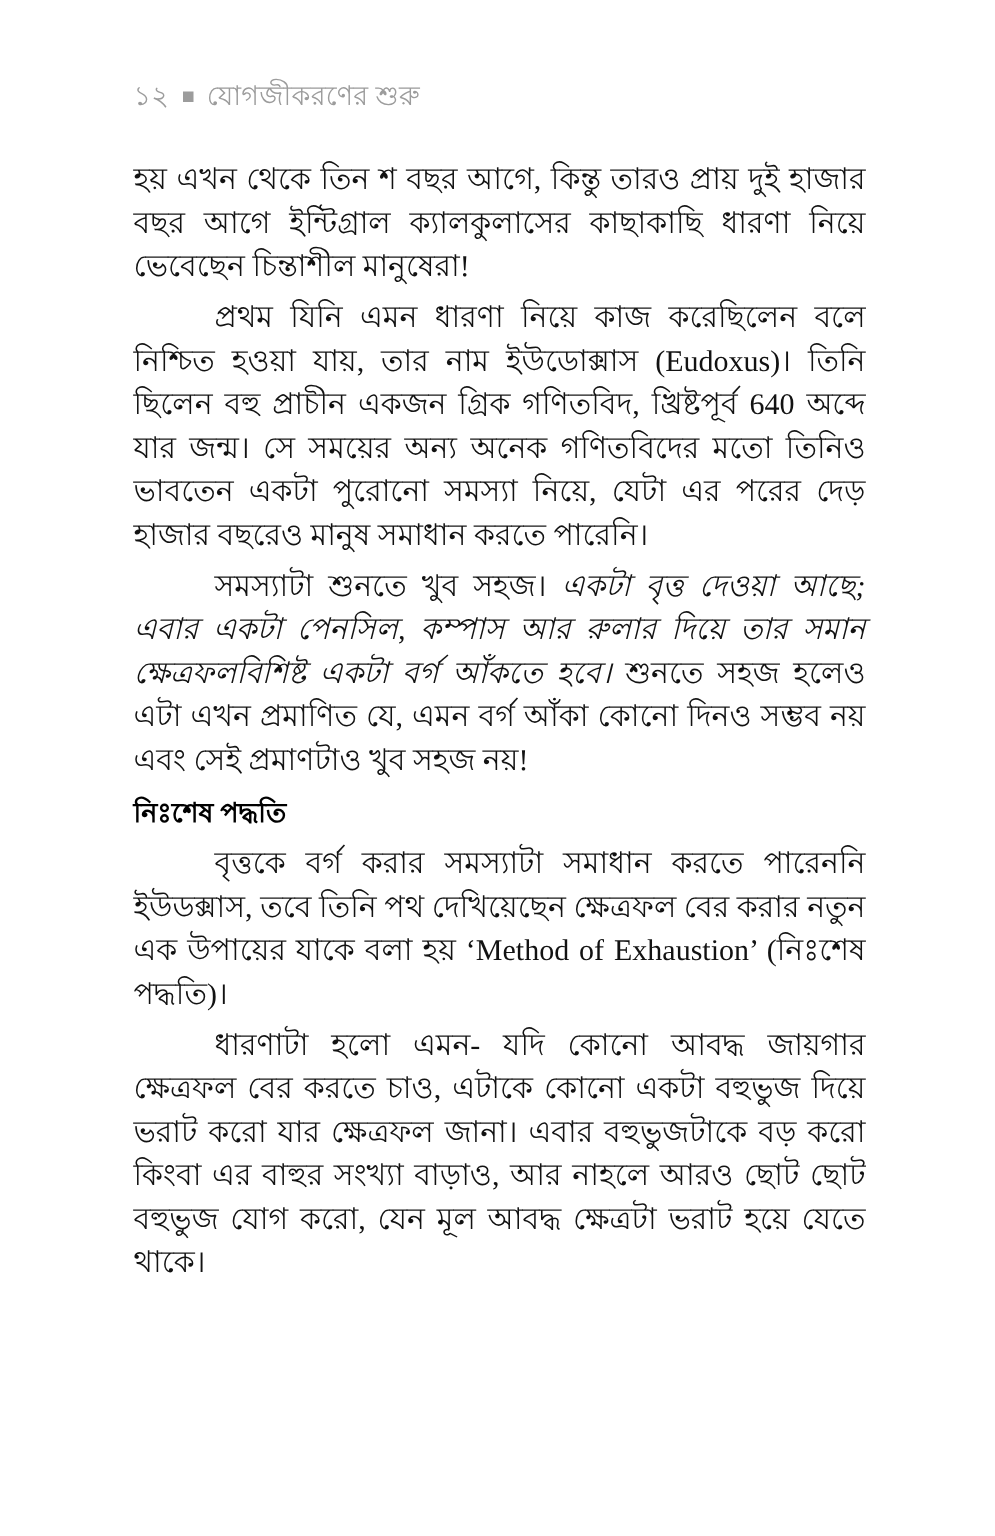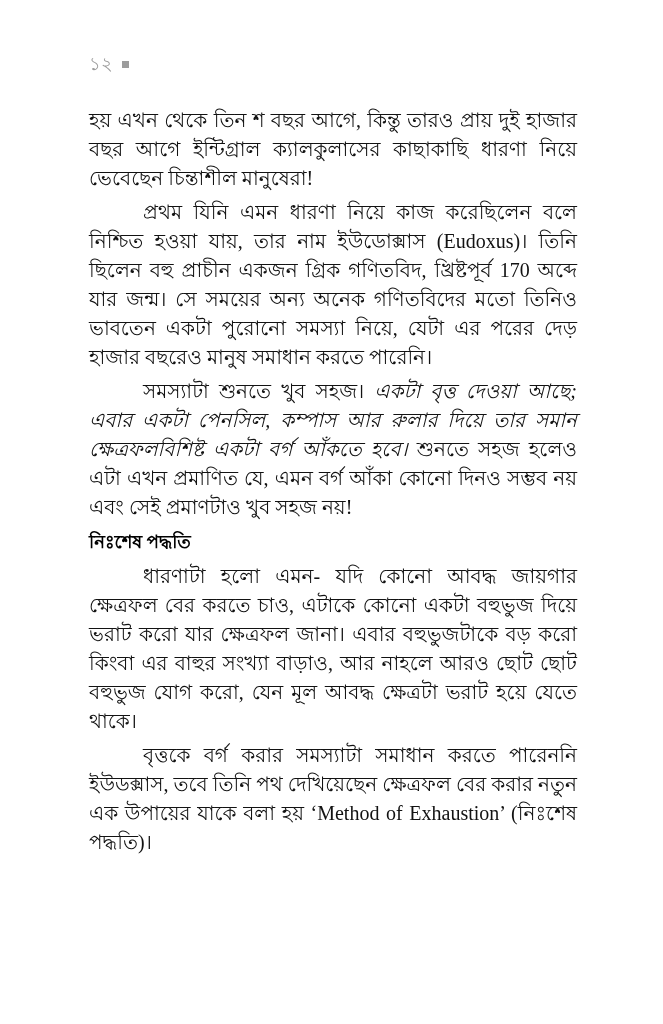--- a/index.html
+++ b/index.html
@@ -71,32 +71,33 @@
   }
 </style>
 </head>
 <body>
 
 <div class="page">
 
   <div class="running-header">
     <span>১২</span>
     <span class="sq"></span>
+    <span>যোগজীকরণের শুরু</span>
   </div>
 
   <div class="body-text">
 
     <p>হয় এখন থেকে তিন শ বছর আগে, কিন্তু তারও প্রায় দুই হাজার বছর আগে ইন্টিগ্রাল ক্যালকুলাসের কাছাকাছি ধারণা নিয়ে ভেবেছেন চিন্তাশীল মানুষেরা!</p>
 
-    <p class="indent">প্রথম যিনি এমন ধারণা নিয়ে কাজ করেছিলেন বলে নিশ্চিত হওয়া যায়, তার নাম ইউডোক্সাস (Eudoxus)। তিনি ছিলেন বহু প্রাচীন একজন গ্রিক গণিতবিদ, খ্রিষ্টপূর্ব 170 অব্দে যার জন্ম। সে সময়ের অন্য অনেক গণিতবিদের মতো তিনিও ভাবতেন একটা পুরোনো সমস্যা নিয়ে, যেটা এর পরের দেড় হাজার বছরেও মানুষ সমাধান করতে পারেনি।</p>
+    <p class="indent">প্রথম যিনি এমন ধারণা নিয়ে কাজ করেছিলেন বলে নিশ্চিত হওয়া যায়, তার নাম ইউডোক্সাস (Eudoxus)। তিনি ছিলেন বহু প্রাচীন একজন গ্রিক গণিতবিদ, খ্রিষ্টপূর্ব 640 অব্দে যার জন্ম। সে সময়ের অন্য অনেক গণিতবিদের মতো তিনিও ভাবতেন একটা পুরোনো সমস্যা নিয়ে, যেটা এর পরের দেড় হাজার বছরেও মানুষ সমাধান করতে পারেনি।</p>
 
     <p class="indent"><span>সমস্যাটা শুনতে খুব সহজ। </span><span class="italic-run">একটা বৃত্ত দেওয়া আছে; এবার একটা পেনসিল, কম্পাস আর রুলার দিয়ে তার সমান ক্ষেত্রফলবিশিষ্ট একটা বর্গ আঁকতে হবে।</span><span> শুনতে সহজ হলেও এটা এখন প্রমাণিত যে, এমন বর্গ আঁকা কোনো দিনও সম্ভব নয় এবং সেই প্রমাণটাও খুব সহজ নয়!</span></p>
 
     <p class="section-heading">নিঃশেষ পদ্ধতি</p>
 
+    <p class="indent">বৃত্তকে বর্গ করার সমস্যাটা সমাধান করতে পারেননি ইউডক্সাস, তবে তিনি পথ দেখিয়েছেন ক্ষেত্রফল বের করার নতুন এক উপায়ের যাকে বলা হয় ‘Method of Exhaustion’ (নিঃশেষ পদ্ধতি)।</p>
+
     <p class="indent">ধারণাটা হলো এমন- যদি কোনো আবদ্ধ জায়গার ক্ষেত্রফল বের করতে চাও, এটাকে কোনো একটা বহুভুজ দিয়ে ভরাট করো যার ক্ষেত্রফল জানা। এবার বহুভুজটাকে বড় করো কিংবা এর বাহুর সংখ্যা বাড়াও, আর নাহলে আরও ছোট ছোট বহুভুজ যোগ করো, যেন মূল আবদ্ধ ক্ষেত্রটা ভরাট হয়ে যেতে থাকে।</p>
-
-    <p class="indent">বৃত্তকে বর্গ করার সমস্যাটা সমাধান করতে পারেননি ইউডক্সাস, তবে তিনি পথ দেখিয়েছেন ক্ষেত্রফল বের করার নতুন এক উপায়ের যাকে বলা হয় ‘Method of Exhaustion’ (নিঃশেষ পদ্ধতি)।</p>
 
 
   </div>
 
 </div>
 
 </body></html>

